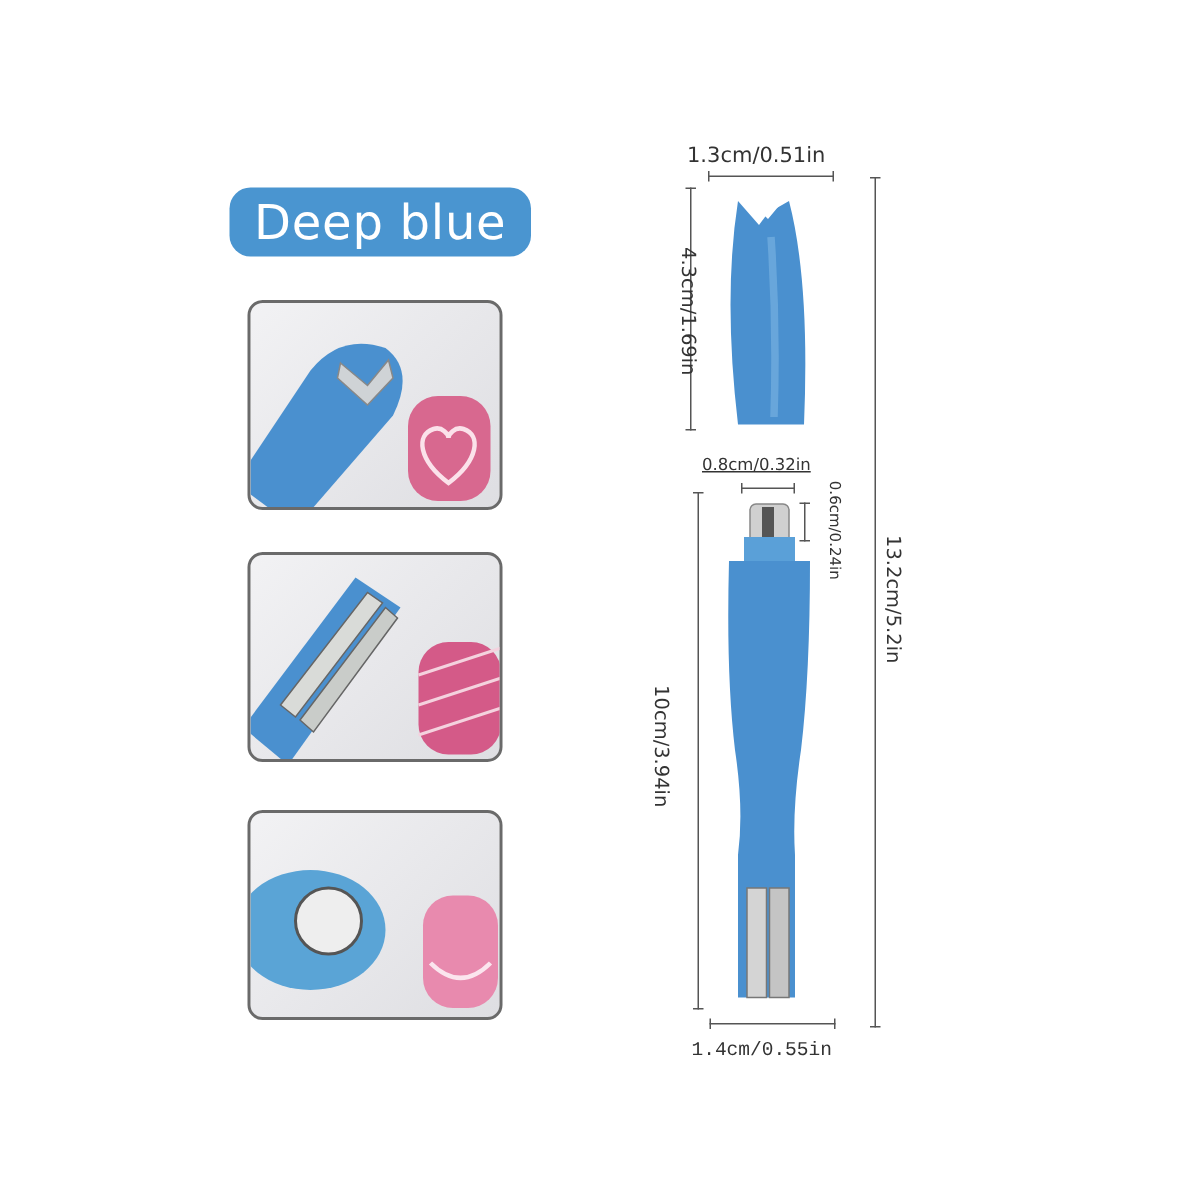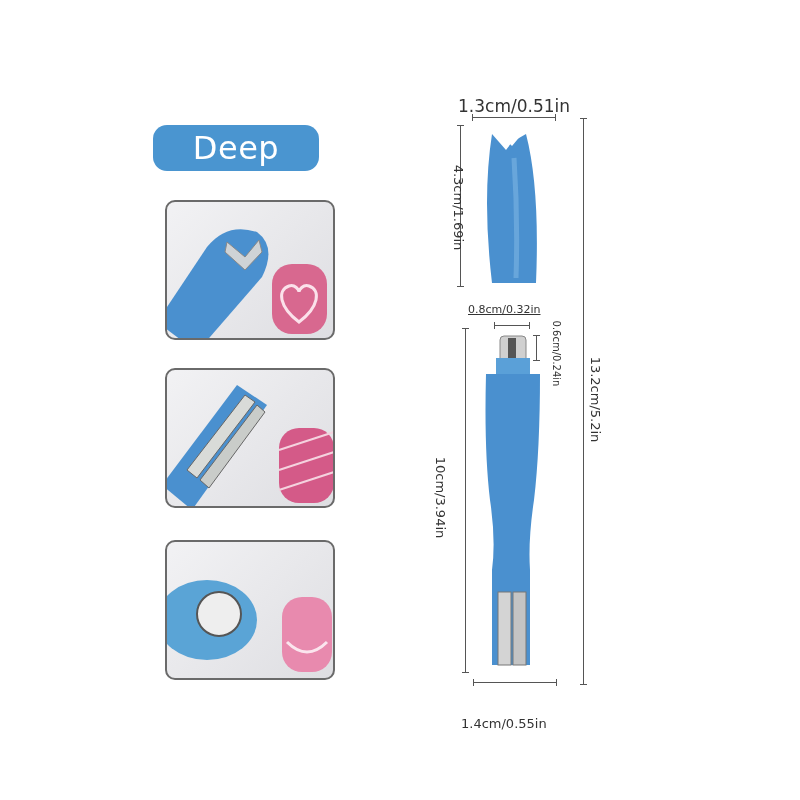--- a/index.html
+++ b/index.html
@@ -1,20 +1,20 @@
 <!DOCTYPE html>
 <html><head>
 <meta charset="utf-8">
 <style>
   html, body { margin:0; padding:0; background:#ffffff; }
   body { width:800px; height:800px; position:relative; overflow:hidden; font-family:"DejaVu Sans", sans-serif; color:#333; }
   .abs { position:absolute; }
-  .badge { left:153px; top:125px; width:166px; height:46px; background:#4a95d0; border-radius:14px; color:#fff; font-size:32px; line-height:46px; text-align:center; letter-spacing:0.5px; }
+  .badge { left:153px; top:125px; width:201px; height:46px; background:#4a95d0; border-radius:14px; color:#fff; font-size:32px; line-height:46px; text-align:center; letter-spacing:0.5px; }
   .card { left:165px; width:170px; height:140px; border:2px solid #6a6a6a; border-radius:10px; background:linear-gradient(135deg,#f2f2f4,#dedee2); overflow:hidden; box-sizing:border-box; }
-  .dim { font-size:17px; color:#333; white-space:nowrap; }
+  .dim { font-size:14px; color:#333; white-space:nowrap; }
   .vline { width:1px; background:#555; }
   .hline { height:1px; background:#555; }
   .vcap::before, .vcap::after { content:""; position:absolute; left:-3px; width:7px; height:1px; background:#555; }
   .vcap::before { top:0; } .vcap::after { bottom:0; }
   .hcap::before, .hcap::after { content:""; position:absolute; top:-3px; width:1px; height:7px; background:#555; }
   .hcap::before { left:0; } .hcap::after { right:0; }
   .rot { transform-origin:center; transform:rotate(90deg); }
 </style>
 </head>
 <body>
@@ -73,16 +73,16 @@
 <div class="abs dim" style="left:468px; top:303px; font-size:11px;text-decoration:underline;">0.8cm/0.32in</div>
 <div class="abs hline hcap" style="left:494px; top:325px; width:36px;"></div>
 
 <div class="abs vline vcap" style="left:536px; top:335px; height:26px;"></div>
 <div class="abs dim rot" style="left:506px; top:348px; width:100px; text-align:center; font-size:10px;">0.6cm/0.24in</div>
 
 <div class="abs vline vcap" style="left:465px; top:328px; height:345px;"></div>
 <div class="abs dim rot" style="left:380px; top:490px; width:120px; text-align:center; font-size:13px;">10cm/3.94in</div>
 
 <div class="abs hline hcap" style="left:473px; top:682px; width:84px;"></div>
-<div class="abs dim" style="left:461px; top:716px; font-size:13px;">1.4cm/0.55in</div>
+<div class="abs dim" style="left:461px; top:692px; font-size:13px;font-family:Liberation Mono, monospace;">1.4cm/0.55in</div>
 
 <div class="abs vline vcap" style="left:583px; top:118px; height:567px;"></div>
 <div class="abs dim rot" style="left:535px; top:392px; width:120px; text-align:center; font-size:13px;">13.2cm/5.2in</div>
 
 </body></html>

